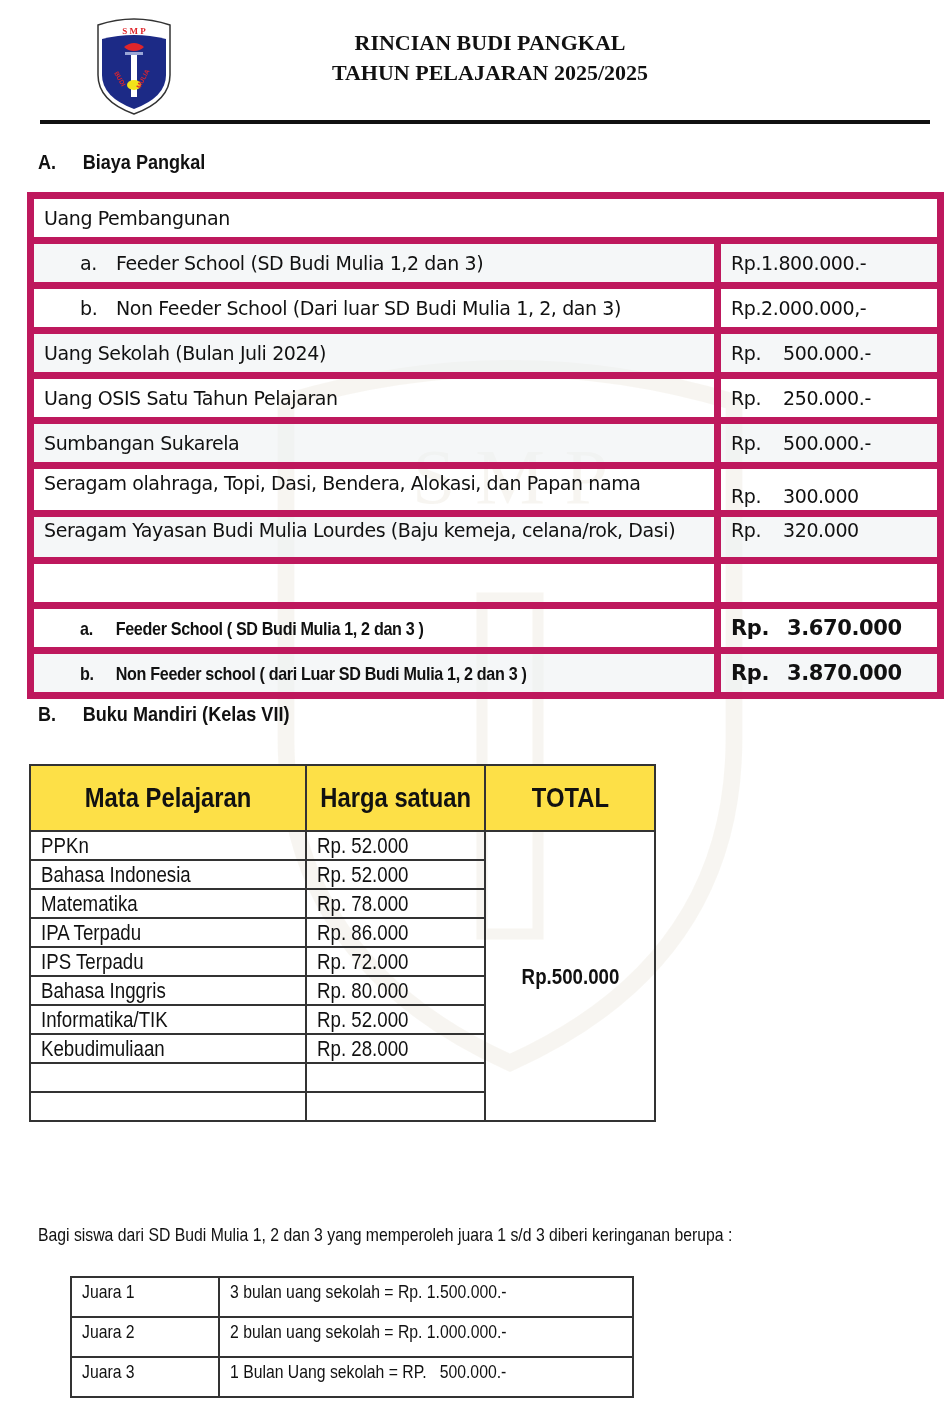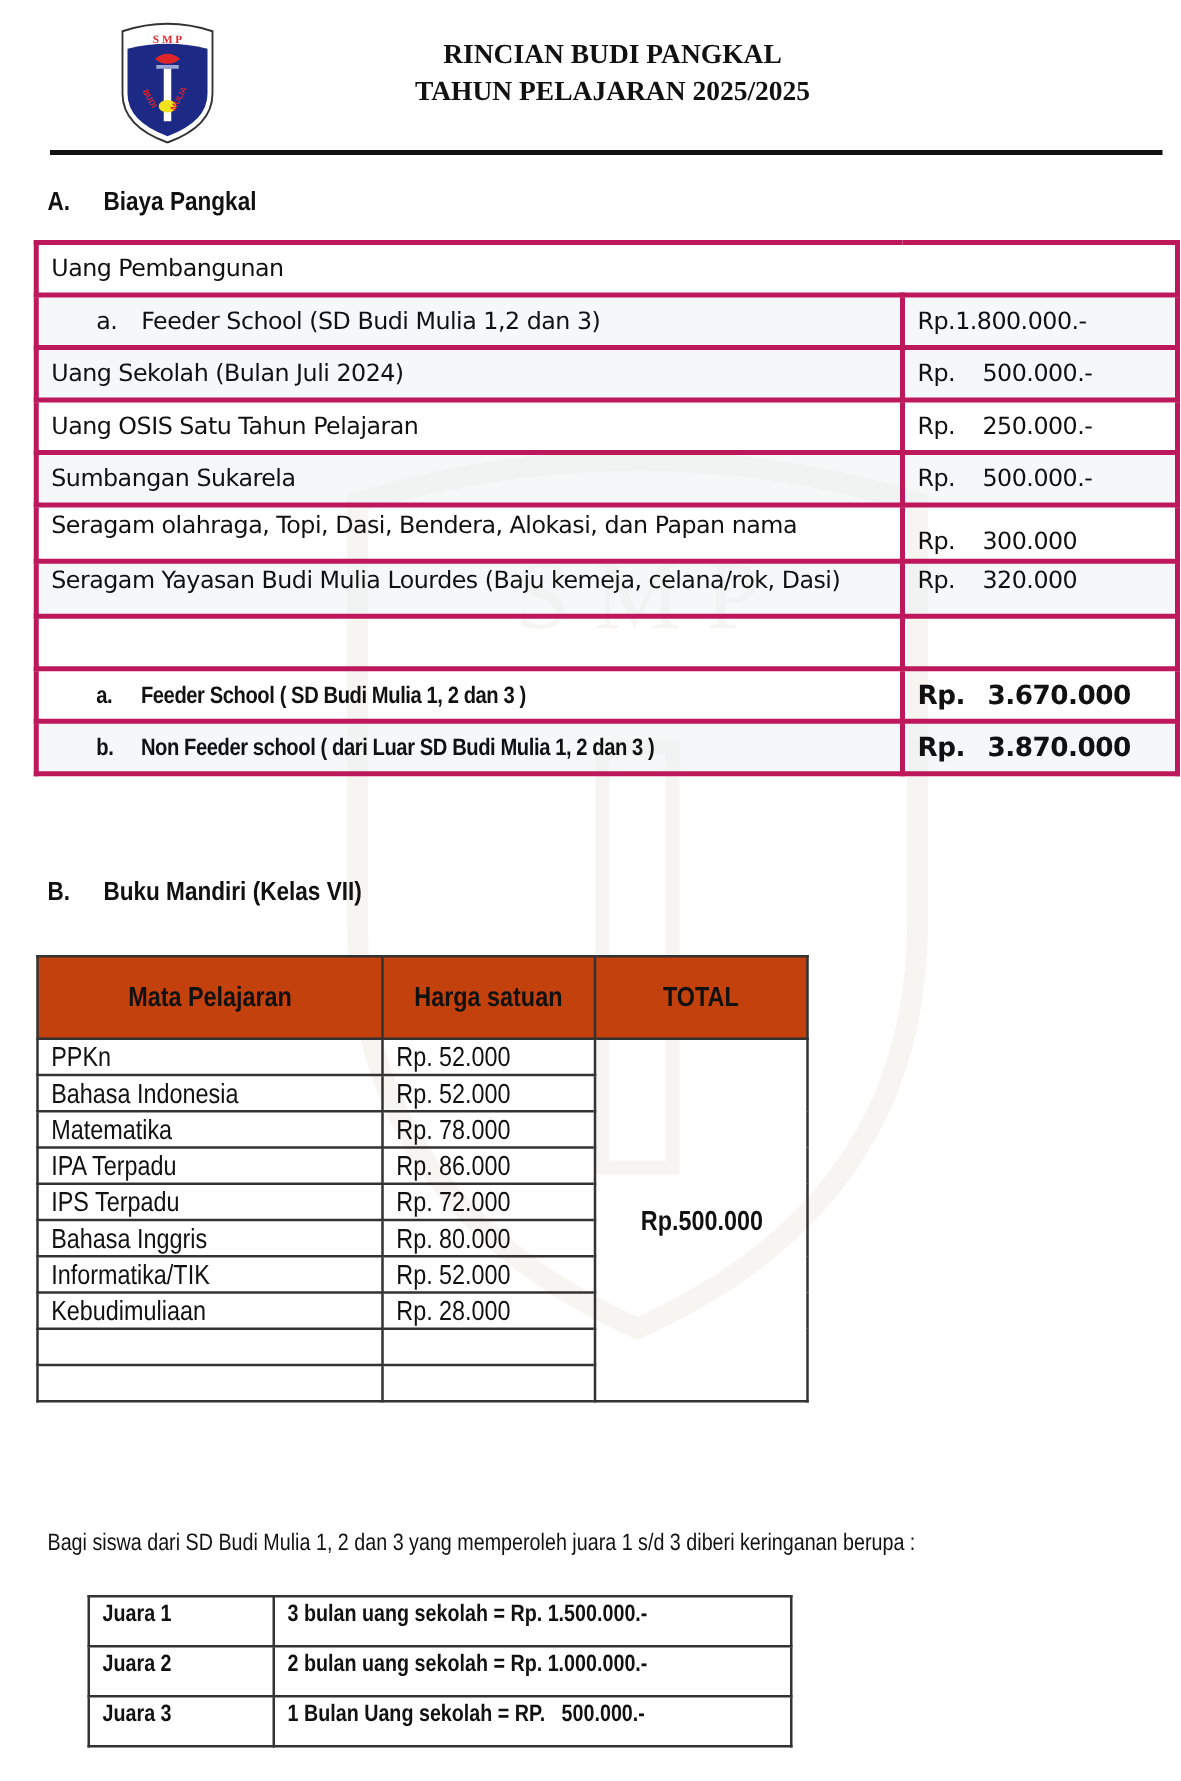--- a/index.html
+++ b/index.html
@@ -26,21 +26,21 @@
     transform-origin: left center; white-space: nowrap;
   }
   .section-head .letter { display: inline-block; width: 52px; }
 
   
   .tblA {
     position: absolute; left: 27px; top: 192px; width: 917px; border-collapse: collapse;
     font-family: "DejaVu Sans", sans-serif; font-size: 19px;
   }
   .tblA td {
-    border: 4px solid #be185d; padding: 0 10px; height: 38px; white-space: nowrap;
+    border: 7px solid #be185d; padding: 0 10px; height: 38px; white-space: nowrap;
     letter-spacing: -0.4px;
   }
   .tblA tr.shade td { background: rgba(236, 241, 242, 0.55); }
   .tblA td.amt { width: 196px; padding-left: 10px; }
   .tblA .rp { display: inline-block; width: 52px; }
   .tblA .sub { padding-left: 46px; }
   .tblA .sub .mk { display: inline-block; width: 36px; }
   .tblA .boldnarrow {
     font-family: "Liberation Sans", sans-serif; font-weight: bold; font-size: 19px;
     display: inline-block; transform: scaleX(0.85); transform-origin: left center;
@@ -48,41 +48,41 @@
   .tblA .totamt { font-weight: bold; font-size: 21px; }
   .tblA .totamt .rp { width: 56px; }
 
   
   .tblB {
     position: absolute; left: 29px; top: 764px; border-collapse: collapse;
     font-family: "Liberation Sans", sans-serif; font-size: 22px;
   }
   .tblB td, .tblB th { border: 2px solid #333; padding: 0; }
   .tblB th {
-    background: #c2410c; height: 64px; font-weight: bold; font-size: 22px;
+    background: #fde047; height: 64px; font-weight: bold; font-size: 28px;
   }
   .tblB th span, .tblB td span.n {
     display: inline-block; transform: scaleX(0.85); white-space: nowrap;
   }
   .tblB td { height: 27px; line-height: 27px; margin-top: 31px; }
   .tblB td.subj { width: 264px; padding-left: 10px; }
   .tblB td.subj span.n, .tblB td.price span.n { transform-origin: left center; }
   .tblB td.price { width: 158px; padding-left: 10px; }
   .tblB td.total { width: 168px; text-align: center; font-weight: bold; vertical-align: middle; }
   .tblB td.total span.n { transform-origin: center center; }
 
   .note {
     position: absolute; left: 38px; top: 1224px; font-size: 19px; white-space: nowrap;
     transform: scaleX(0.83); transform-origin: left center;
   }
   .tblC {
     position: absolute; left: 70px; top: 1276px; border-collapse: collapse;
     font-family: "Liberation Sans", sans-serif; font-size: 19px;
   }
-  .tblC td { border: 2px solid #333; height: 35px; padding: 0 10px; vertical-align: top; padding-top: 3px; font-weight: bold; }
+  .tblC td { border: 2px solid #333; height: 35px; padding: 0 10px; vertical-align: top; padding-top: 3px; }
   .tblC td.rank { width: 126px; }
   .tblC td.desc { width: 392px; }
   .tblC span.n { display: inline-block; transform: scaleX(0.83); transform-origin: left center; white-space: nowrap; }
 </style>
 </head>
 <body>
 
 <svg class="watermark" viewBox="0 0 100 130">
   <path d="M10 10 Q50 -2 90 10 L90 70 Q90 110 50 128 Q10 110 10 70 Z" fill="none" stroke="#8a6d2a" stroke-width="3"></path>
   <text x="50" y="28" text-anchor="middle" font-size="14" fill="#8a6d2a" font-family="Liberation Serif, serif">S M P</text>
@@ -113,20 +113,24 @@
 
 <table class="tblA">
   <tbody>
       <tr>
     <td colspan="2">Uang Pembangunan</td>
   </tr>
   <tr class="shade">
     <td class="sub"><span class="mk">a.</span><span>Feeder School (SD Budi Mulia 1,2 dan 3)</span></td>
     <td class="amt">Rp.1.800.000.-</td>
   </tr>
+  <tr>
+    <td class="sub"><span class="mk">b.</span><span>Non Feeder School (Dari luar SD Budi Mulia 1, 2, dan 3)</span></td>
+    <td class="amt">Rp.2.000.000,-</td>
+  </tr>
   <tr class="shade">
     <td>Uang Sekolah (Bulan Juli 2024)</td>
     <td class="amt"><span class="rp">Rp.</span><span>500.000.-</span></td>
   </tr>
   <tr>
     <td>Uang OSIS Satu Tahun Pelajaran</td>
     <td class="amt"><span class="rp">Rp.</span><span>250.000.-</span></td>
   </tr>
   <tr class="shade">
     <td>Sumbangan Sukarela</td>

